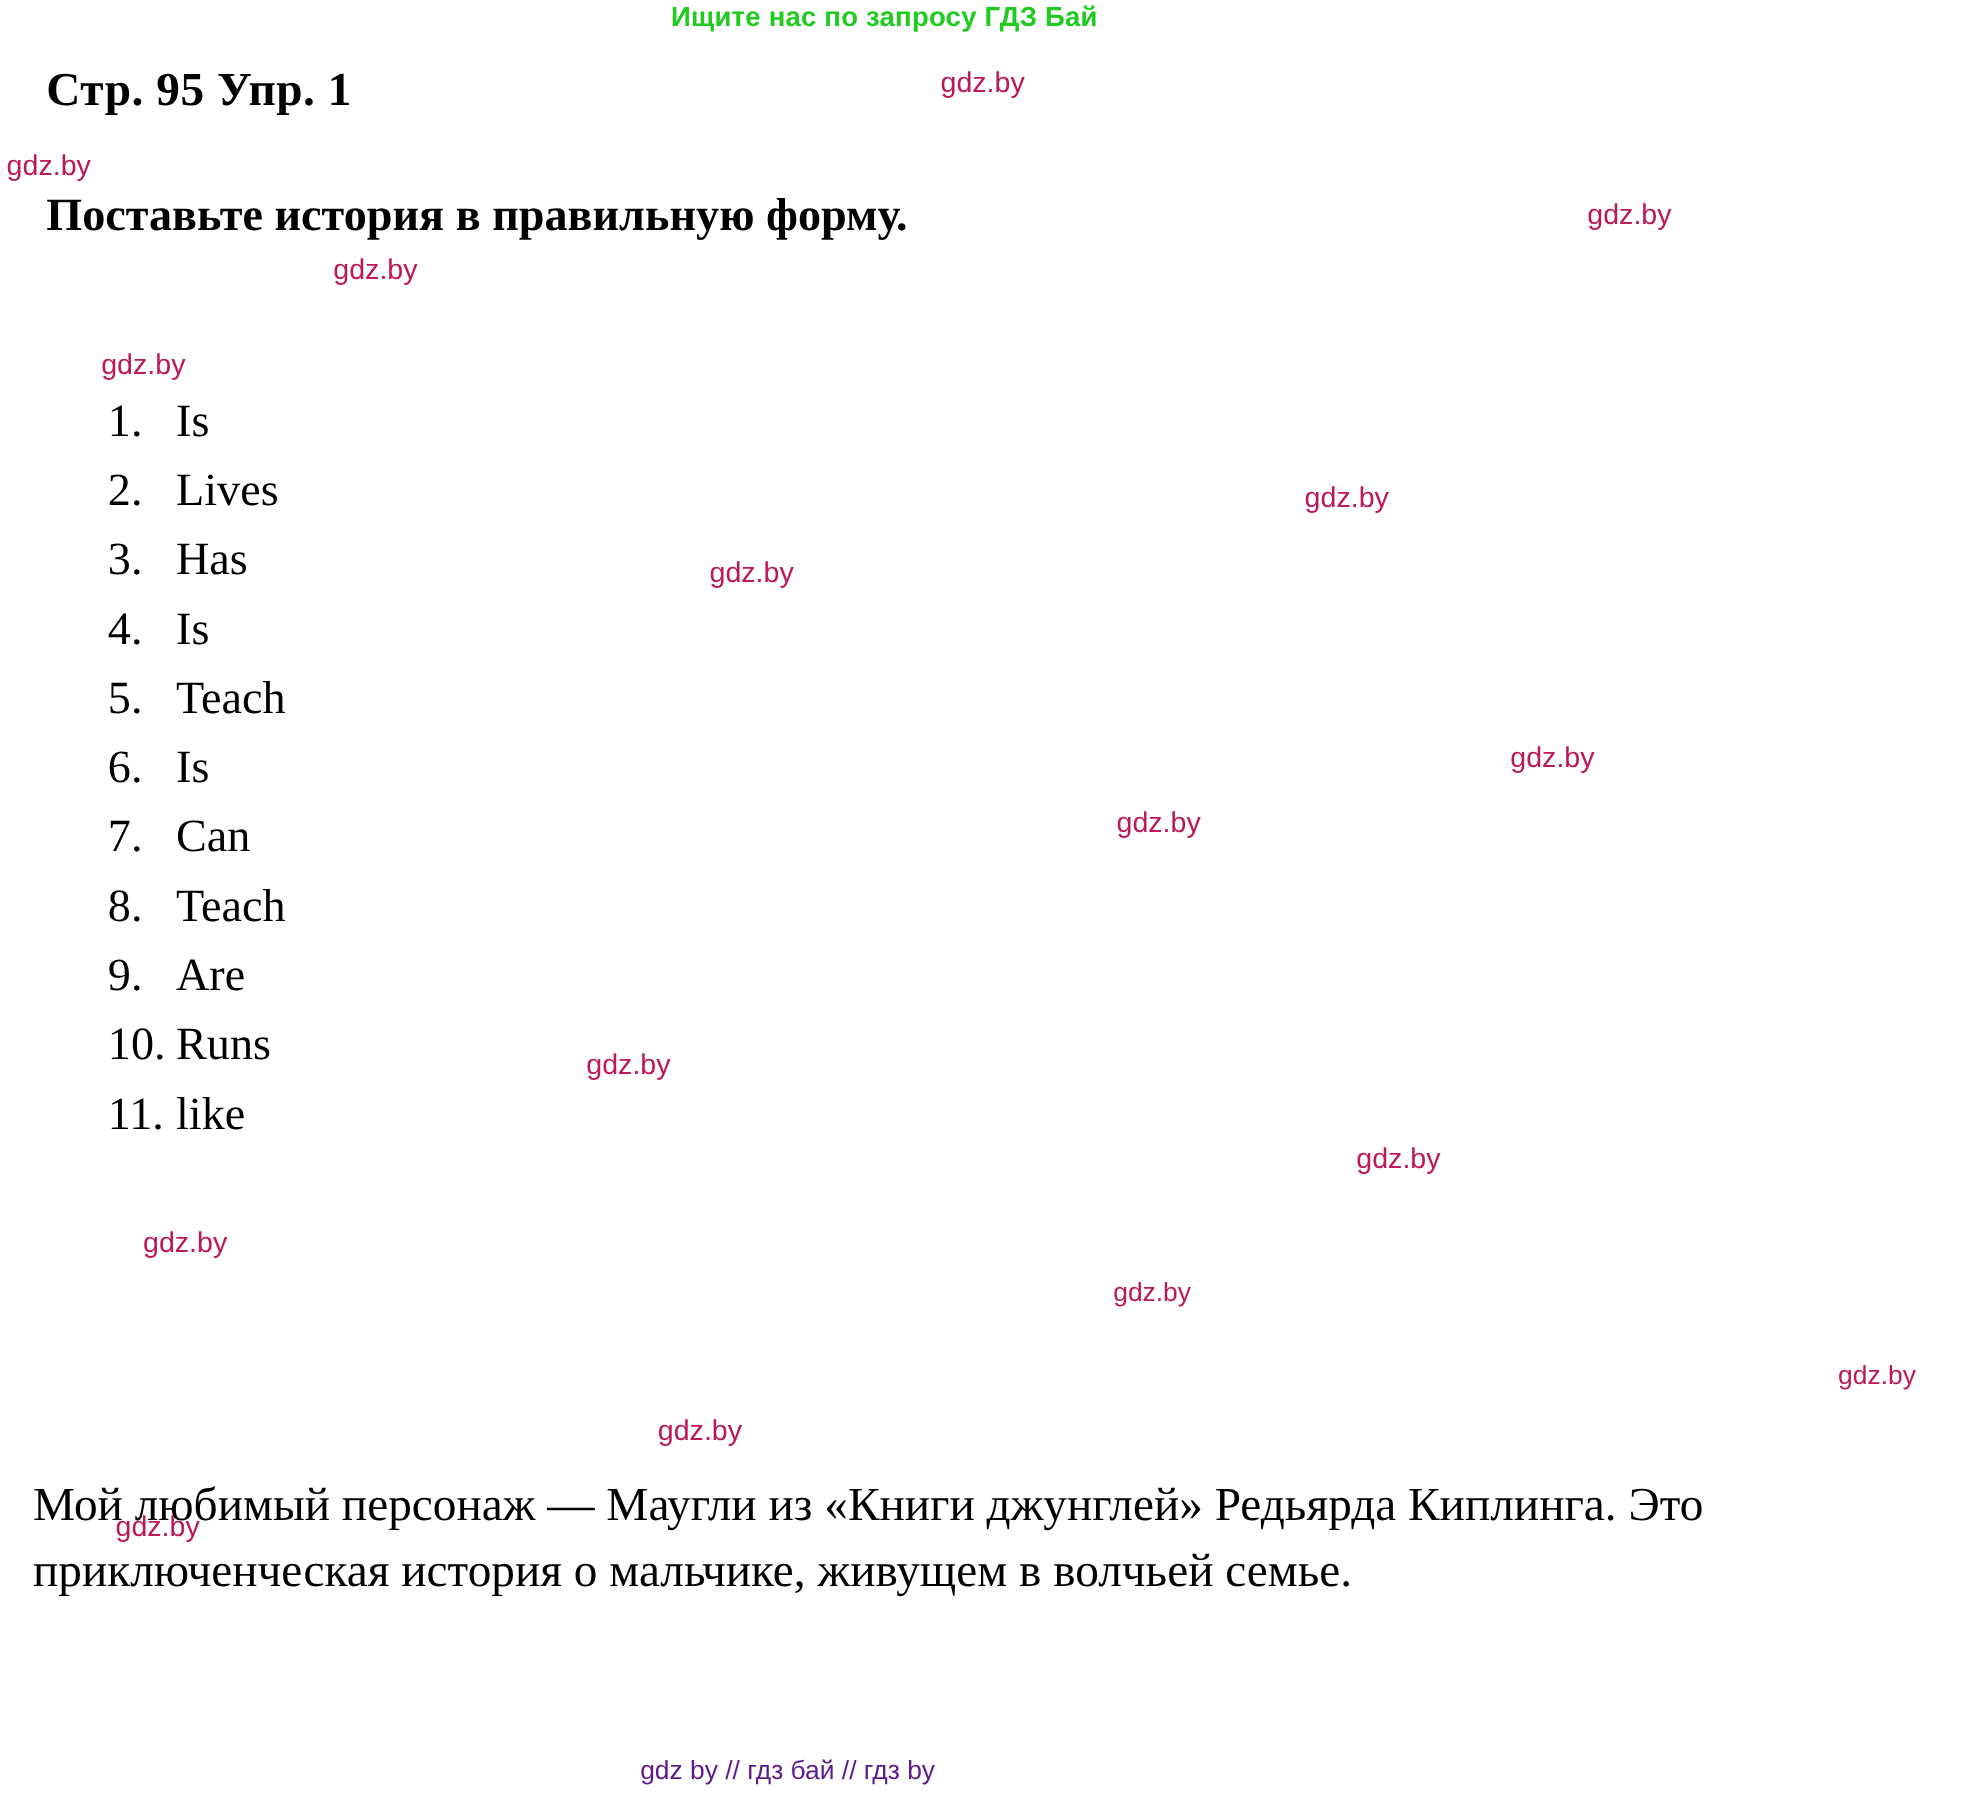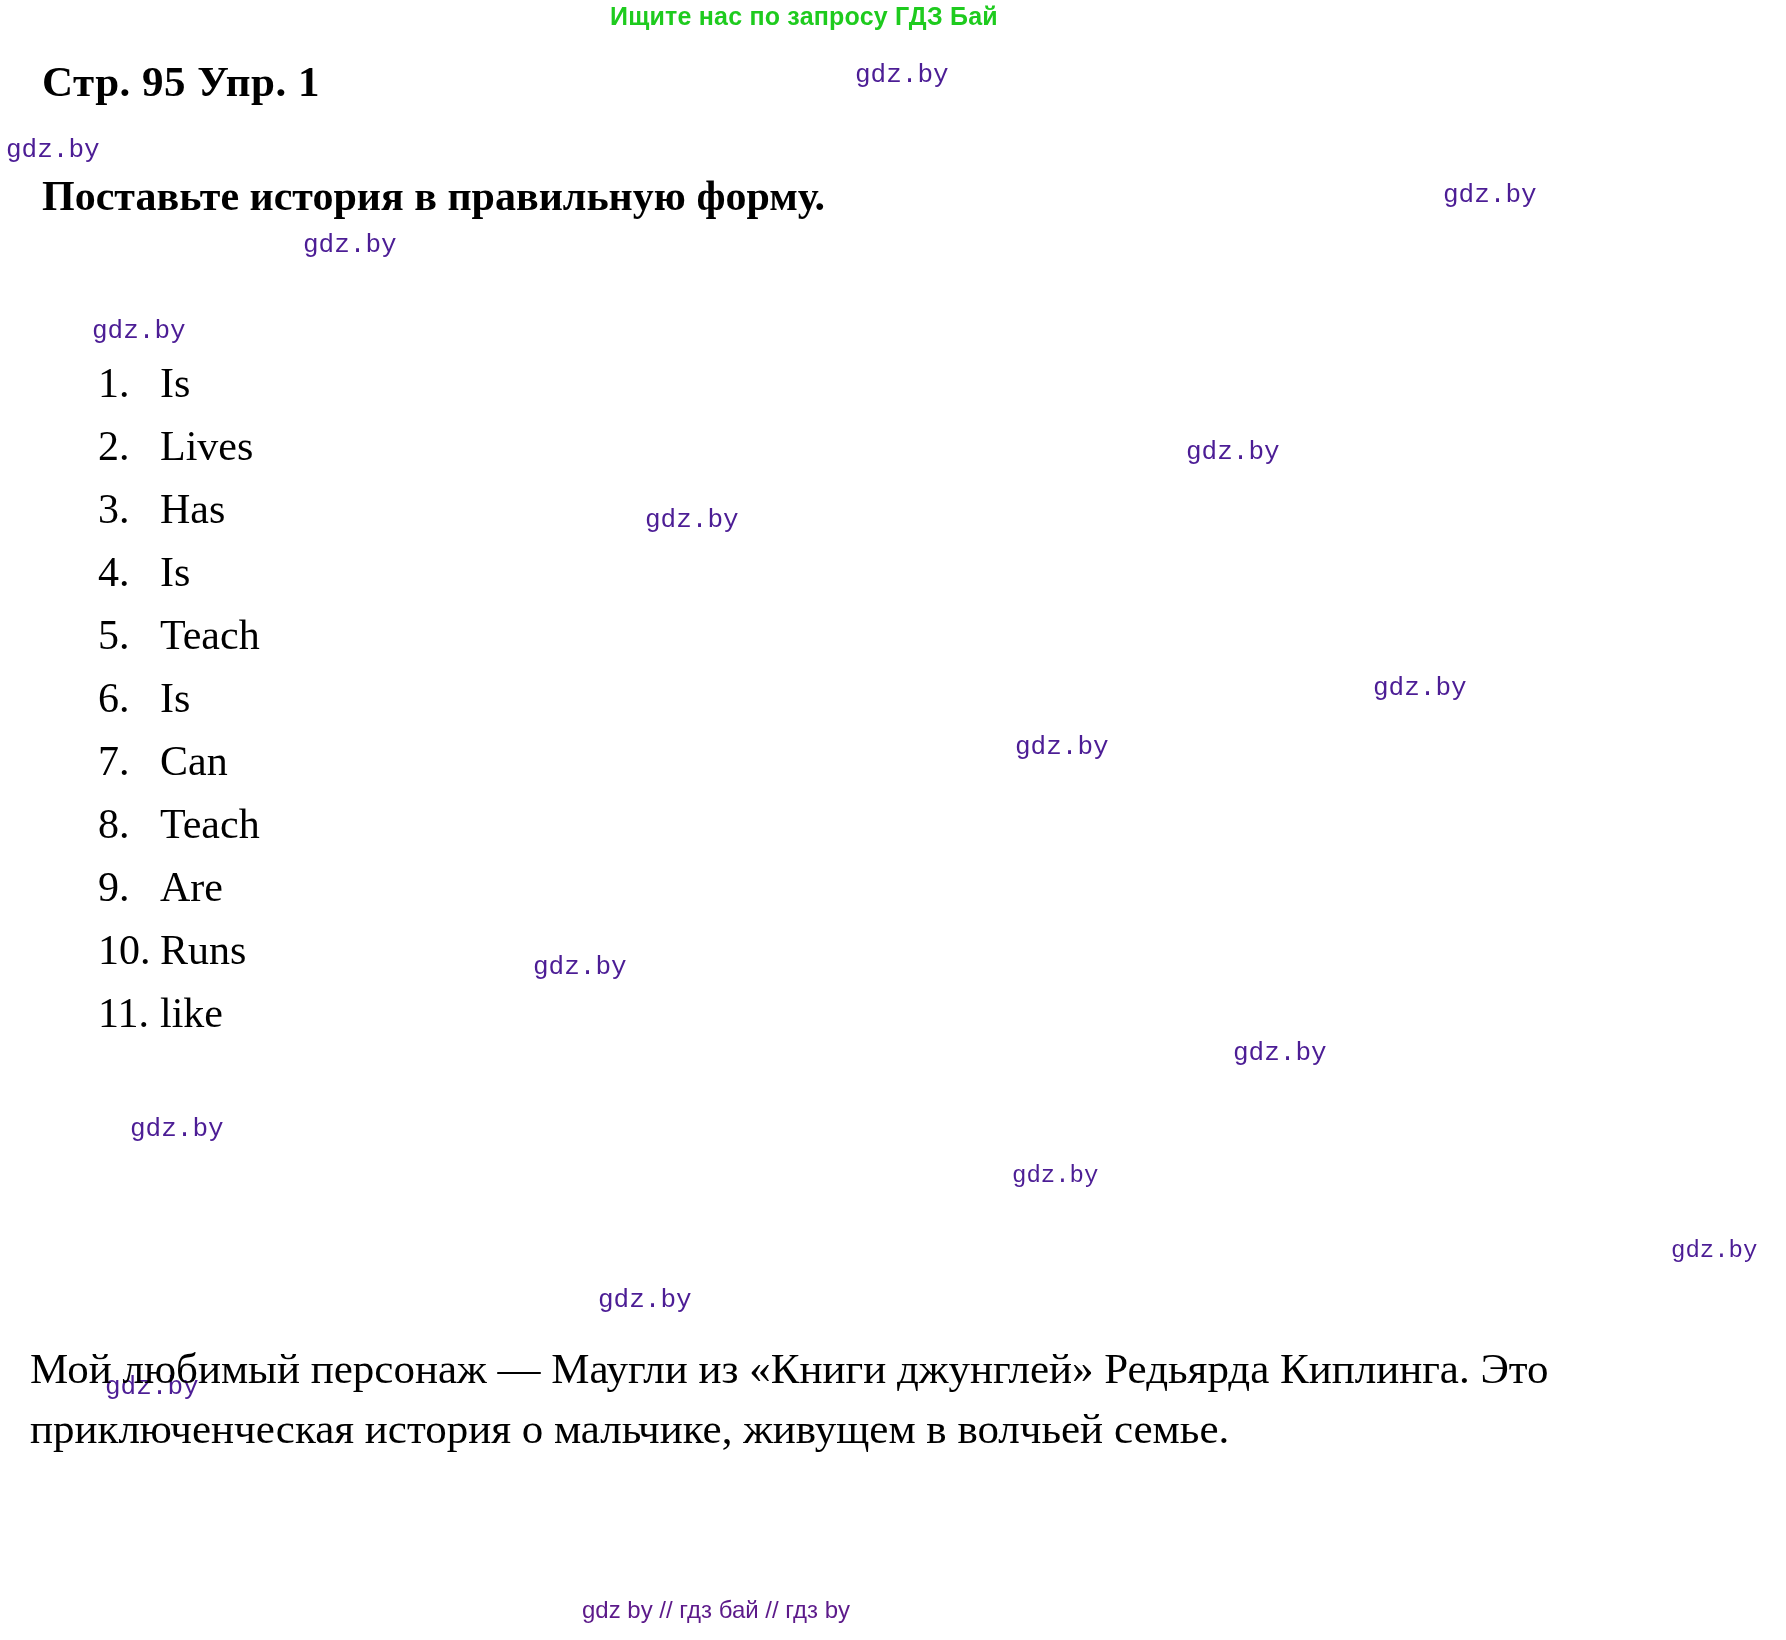--- a/index.html
+++ b/index.html
@@ -100,22 +100,22 @@
     text-align: center;
     font-family: "Liberation Sans", "DejaVu Sans", sans-serif;
     font-size: 24px;
     color: #5c1a8a;
     white-space: nowrap;
   }
 
   
   .wm {
     position: absolute;
-    font-family: Liberation Mono, monospace;
-    color: #4c1d95;
+    font-family: Liberation Sans, sans-serif;
+    color: #be185d;
     white-space: nowrap;
     pointer-events: none;
   }
 </style>
 </head>
 <body>
 
 <div id="page">
 
   <div class="promo-header" style="color: rgb(30, 203, 30);">Ищите нас по запросу ГДЗ Бай</div>

